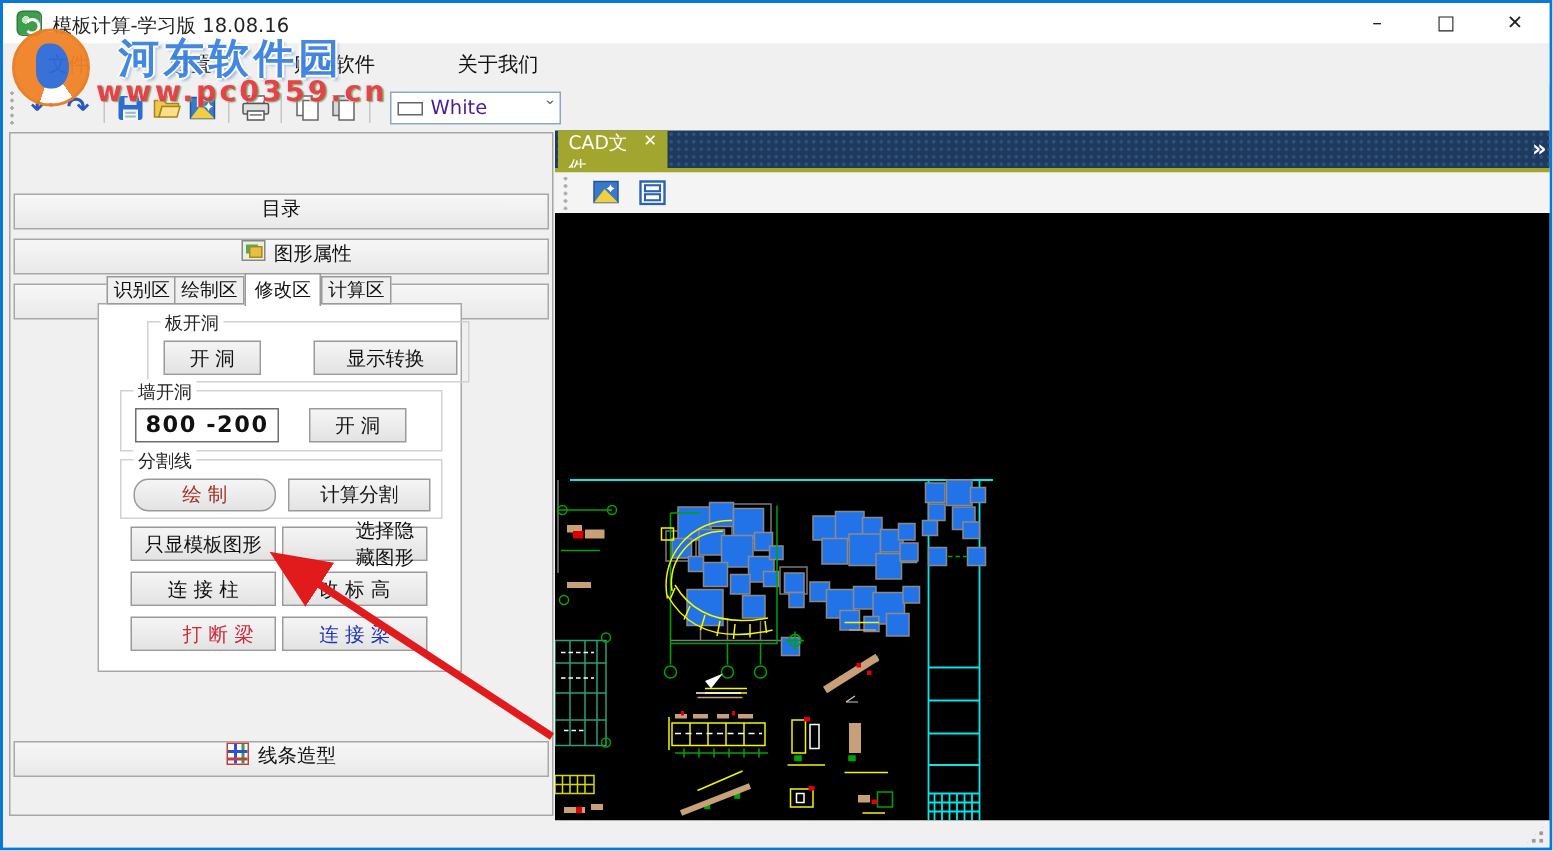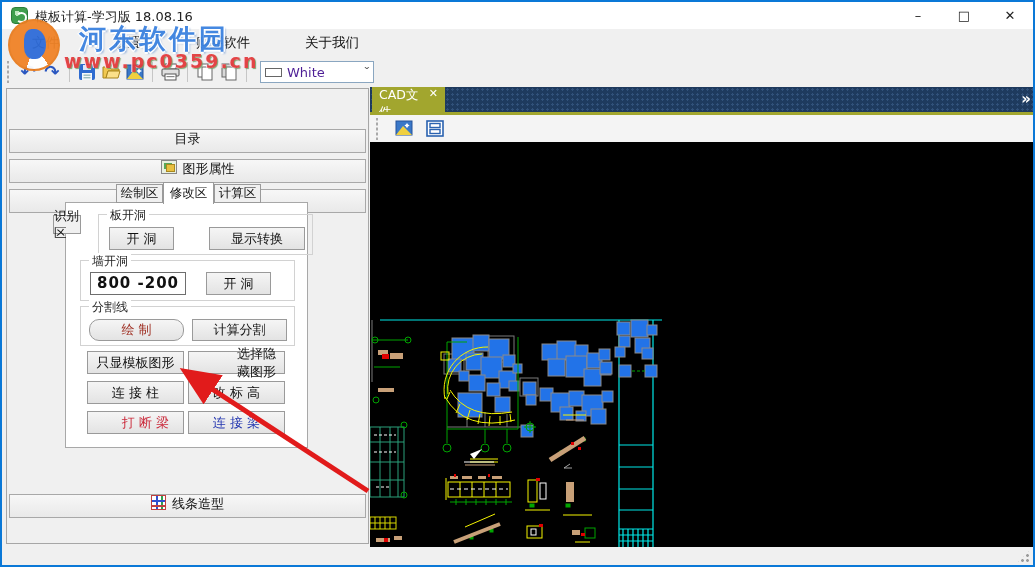--- a/index.html
+++ b/index.html
@@ -191,21 +191,21 @@
       <span>目录</span>
     </div>
     <div class="big-btn" style="top:33px;padding-left:20px;">
       <span class="gp-icon"></span>
       <span>图形属性</span>
     </div>
     <div class="big-btn" style="top:63px;">
       <span>模板计算</span>
     </div>
 
-    <div class="side-tab" style="left:46px; width:28px;margin-top:31px;">识别区</div>
+    <div class="side-tab" style="left:64px; width:47px;">识别区</div>
     <div class="side-tab" style="left:109px; width:47px;">绘制区</div>
     <div class="side-tab active" style="left:156px; width:51px;">修改区</div>
     <div class="side-tab" style="left:207px; width:47px;">计算区</div>
 
     <div class="tab-page">
       <div class="groupbox" style="left:14px; top:11px; width:215px; height:41px;margin-left:18px;">
         <span class="glabel">板开洞</span>
         <div class="pbtn" style="left:10px; top:12px; width:65px; height:23px;">开 洞</div>
         <div class="pbtn" style="left:110px; top:12px; width:96px; height:23px;">显示转换</div>
       </div>

